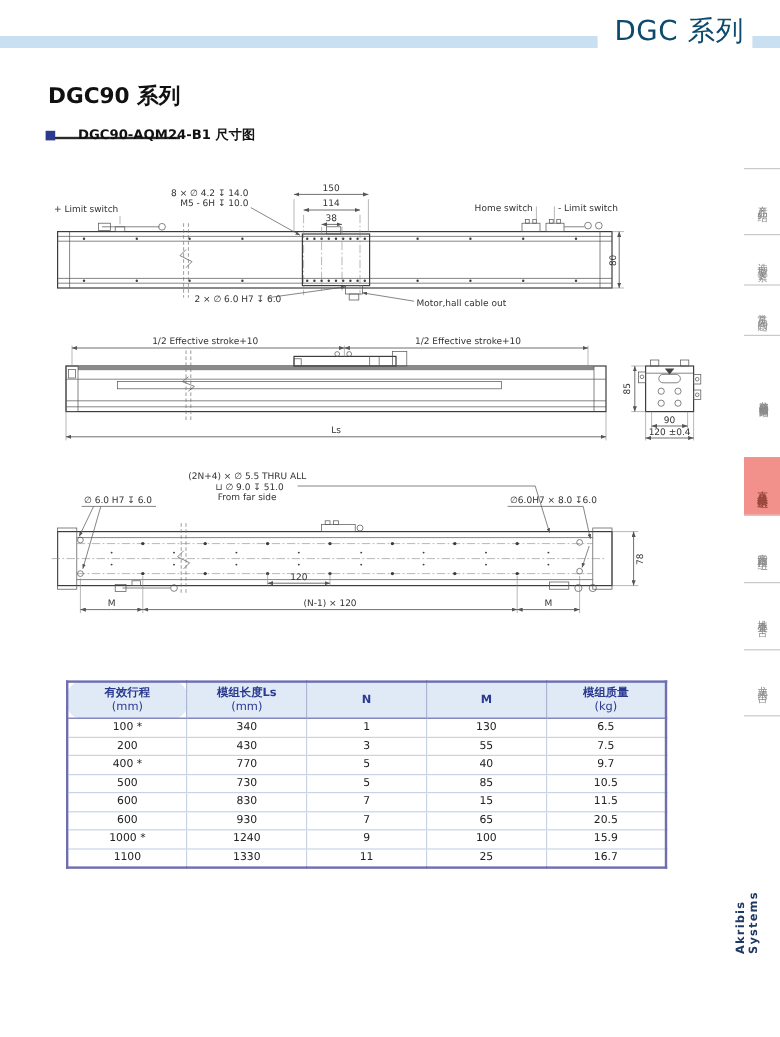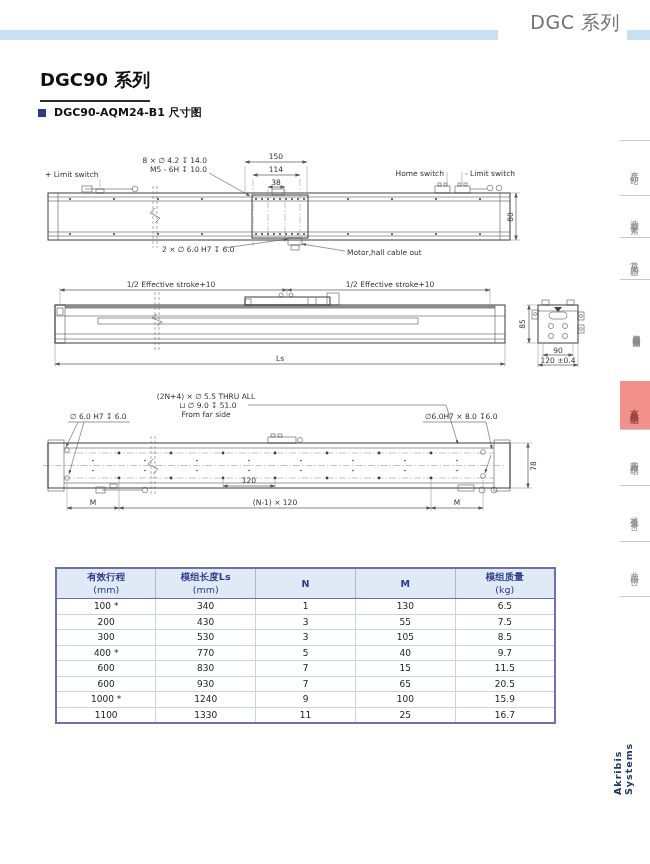--- a/index.html
+++ b/index.html
@@ -4,44 +4,44 @@
 <style>
   * { margin:0; padding:0; box-sizing:border-box; }
   html,body { width:650px; height:864px; background:#fff; font-family:"DejaVu Sans", sans-serif; overflow:hidden; position:relative; }
   .abs { position:absolute; }
 
   
   .band { position:absolute; top:30px; height:10px; background:var(--accent_band); }
   .band-left { left:0; width:498px; }
   .band-right { left:627px; width:23px; }
   .page-title { position:absolute; top:10px; left:430px; width:190px; text-align:right;
-    font-size:19px; color:#737373; letter-spacing:0.5px; }
+    font-size:23px; color:#0c4a6e; letter-spacing:0.5px; }
   .section-title { position:absolute; top:68px; left:40px; font-size:18px; font-weight:bold; color:#111;
-    padding-bottom:8px; border-bottom:2px solid #2a2a2a; }
-  .subsection { position:absolute; top:105px; left:38px; display:flex; align-items:center; gap:8px; }
+    padding-bottom:22px; border-bottom:2px solid #2a2a2a; }
+  .subsection { position:absolute; top:105px; left:38px; display:flex; align-items:center; gap:19px; }
   .bullet { width:8px; height:8px; background:var(--table_header_text); }
   .subsection-label { font-size:11px; font-weight:bold; color:#111; }
 
   
   svg text { fill:#333; font-family:"DejaVu Sans", sans-serif; font-size:7.5px; }
   .ln  { stroke:#3c3c3c; stroke-width:1; fill:none; }
   .th  { stroke:#555; stroke-width:0.6; fill:none; }
   .dim { stroke:#555; stroke-width:0.7; fill:none; }
   .ext { stroke:#888; stroke-width:0.5; fill:none; }
   .dsh { stroke:#777; stroke-width:0.6; fill:none; stroke-dasharray:3,2; }
   .dd  { stroke:#888; stroke-width:0.5; fill:none; stroke-dasharray:7,2,1.5,2; }
   .dot { fill:#3c3c3c; stroke:none; }
 
   
   .spec-table { position:absolute; left:55px; top:567px; width:501px; border-collapse:collapse;
     border:2px solid var(--table_border); }
   .spec-table th { background:var(--table_header_bg); color:var(--table_header_text);
     font-size:9.5px; font-weight:bold; padding:2px 0 3px; width:20%;
     border-left:1px solid #aab6d2; border-bottom:1.5px solid var(--table_border); }
-  .spec-table th:first-child { border-left:none; }
+  .spec-table th:first-child { border-left:none;border-radius:12px; }
   .spec-table th .unit { font-weight:normal; display:block; }
   .spec-table td { font-size:9px; color:#222; text-align:center; height:15.5px;
     border-left:1px solid #c9d3e6; border-top:1px solid #c9d3e6; }
   .spec-table td:first-child { border-left:none; }
 
   
   .sidebar { position:absolute; left:620px; top:140px; width:30px; }
   .tab { display:flex; align-items:center; justify-content:center; border-top:1px solid #c9c9c9; cursor:pointer; }
   .tab:last-of-type { border-bottom:1px solid #c9c9c9; }
   .tab span { writing-mode:vertical-rl; font-size:8.5px; color:#8a8a8a; letter-spacing:2px; }
@@ -441,36 +441,36 @@
       </tr>
 
       <tr>
         <td>200</td>
         <td>430</td>
         <td>3</td>
         <td>55</td>
         <td>7.5</td>
       </tr>
 
-      <tr>
-        <td>300</td>
-        <td>530</td>
-        <td>3</td>
-        <td>105</td>
-        <td>8.5</td>
-      </tr>
 
       <tr>
         <td>400 *</td>
         <td>770</td>
         <td>5</td>
         <td>40</td>
         <td>9.7</td>
       </tr>
 
+      <tr>
+        <td>500</td>
+        <td>730</td>
+        <td>5</td>
+        <td>85</td>
+        <td>10.5</td>
+      </tr>
 
       <tr>
         <td>600</td>
         <td>830</td>
         <td>7</td>
         <td>15</td>
         <td>11.5</td>
       </tr>
 
       <tr>

